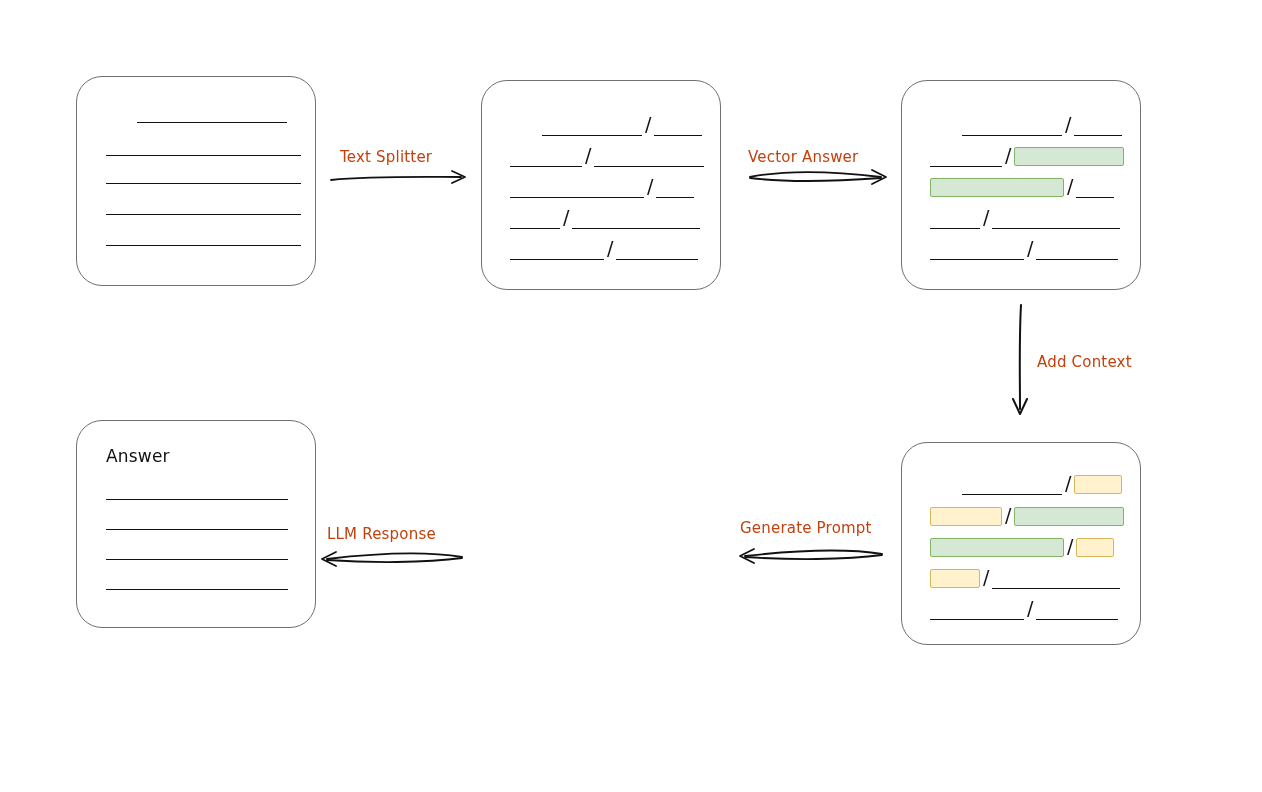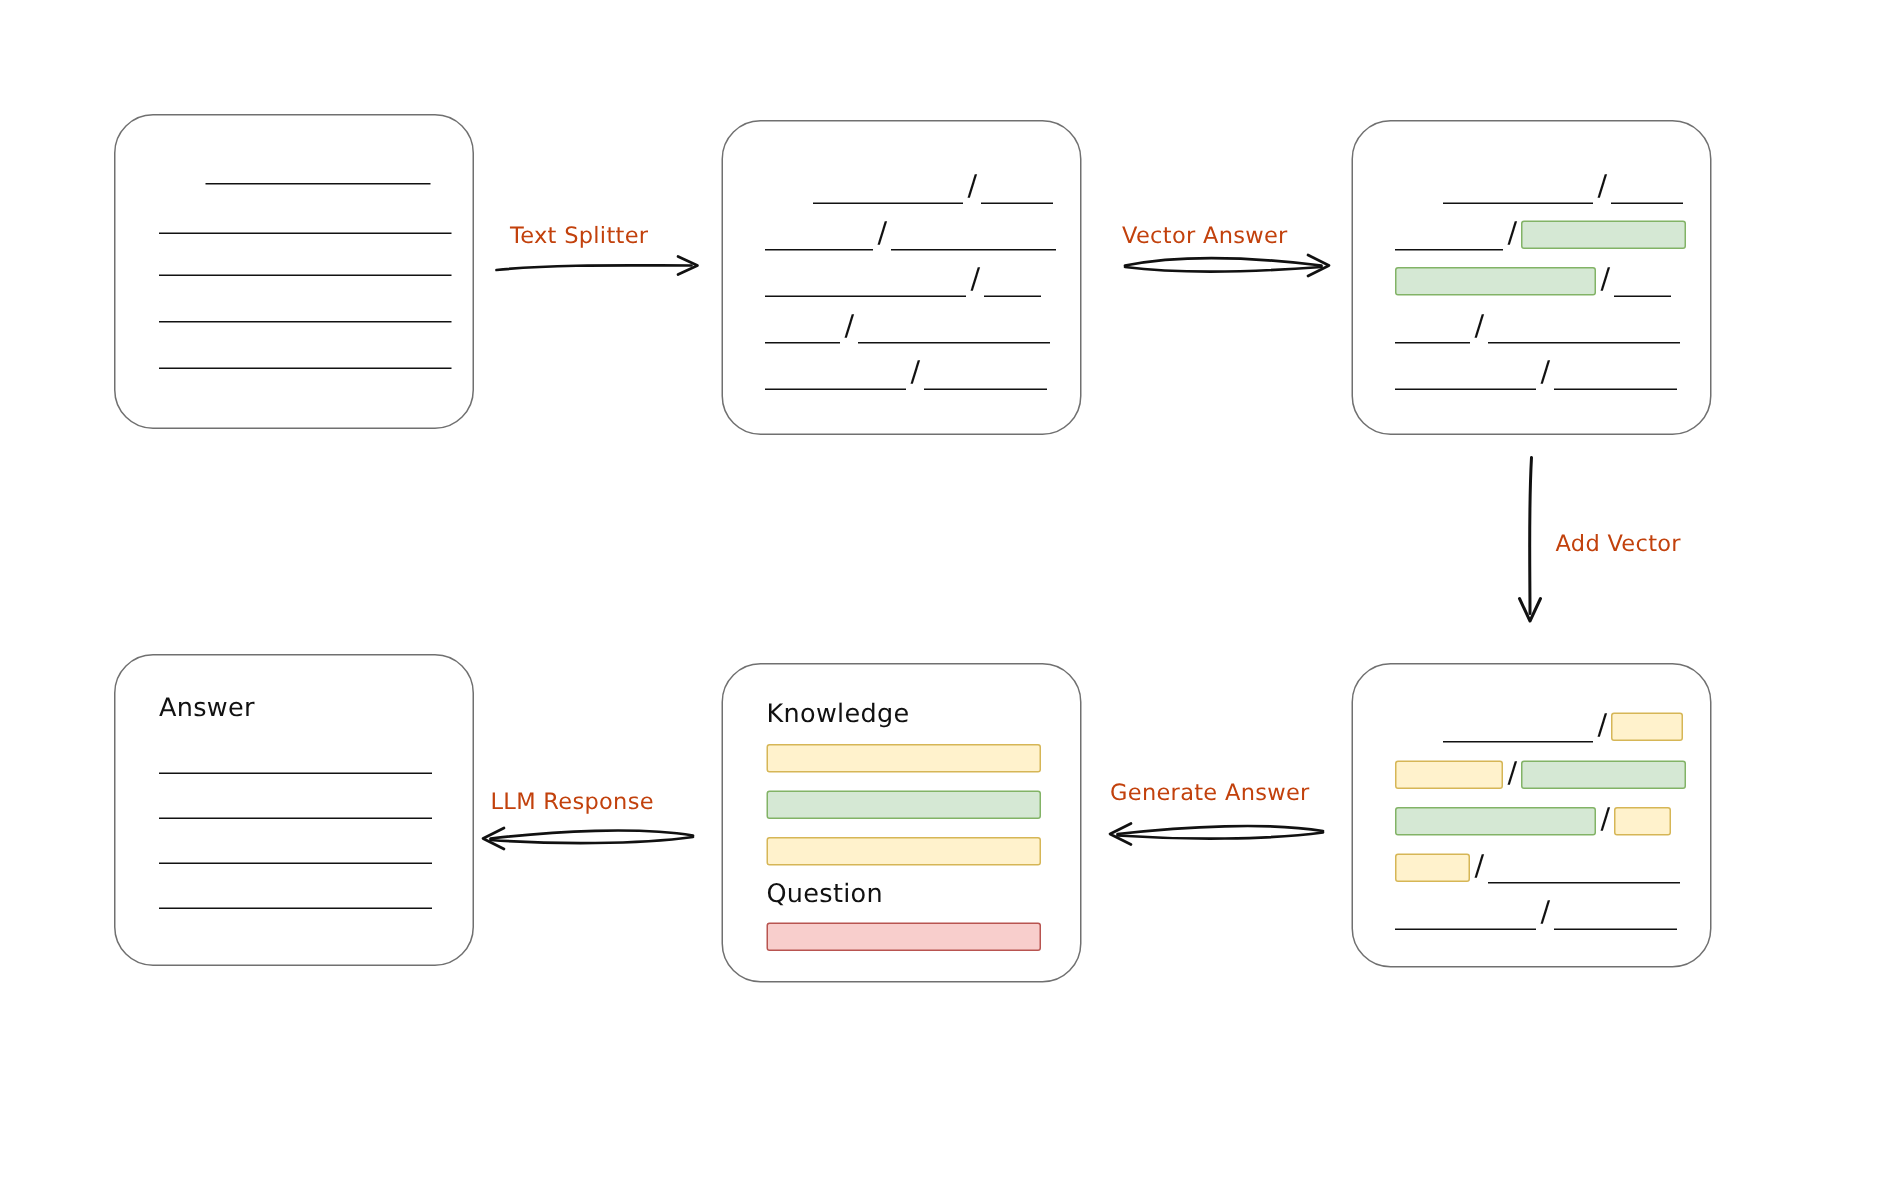--- a/index.html
+++ b/index.html
@@ -166,22 +166,22 @@
 
     <g>
       <path d="M462,557 C425,551 370,554 327,559" fill="none" stroke="#111111" stroke-width="1.8" stroke-linecap="round"></path>
       <path d="M462,558 C425,563 370,563 327,560" fill="none" stroke="#111111" stroke-width="1.8" stroke-linecap="round"></path>
       <path d="M336,552 L322,559 L336,566" fill="none" stroke="#111111" stroke-width="1.8" stroke-linejoin="round" stroke-linecap="round"></path>
     </g>
   </svg>
 
   <div class="edge-label" style="left:340px; top:148px;">Text Splitter</div>
   <div class="edge-label" style="left:748px; top:148px;">Vector Answer</div>
-  <div class="edge-label" style="left:1037px; top:353px;">Add Vector</div>
-  <div class="edge-label" style="left:740px; top:519px;">Generate Answer</div>
+  <div class="edge-label" style="left:1037px; top:353px;">Add Context</div>
+  <div class="edge-label" style="left:740px; top:519px;">Generate Prompt</div>
   <div class="edge-label" style="left:327px; top:525px;text-align:right;">LLM Response</div>
 
   <div class="doc-box" style="left:76px; top:76px; width:240px; height:210px;">
     <div class="plain-line" style="left:60px; top:45px; width:150px;"></div>
     <div class="plain-line" style="left:29px; top:78px; width:195px;"></div>
     <div class="plain-line" style="left:29px; top:106px; width:195px;"></div>
     <div class="plain-line" style="left:29px; top:137px; width:195px;"></div>
     <div class="plain-line" style="left:29px; top:168px; width:195px;"></div>
   </div>
 
@@ -268,30 +268,22 @@
         <span class="seg plain" style="width:128px;"></span>
       </div>
       <div class="row" style="top:155px; padding-left:28px;">
         <span class="seg plain" style="width:94px;"></span>
         <span class="slash">/</span>
         <span class="seg plain" style="width:82px;"></span>
       </div>
     </div>
   </div>
 
-  <div class="doc-box" style="left:481px; top:442px; width:240px; height:213px;">
-    <div class="box-heading" style="left:29px; top:23px;">Knowledge</div>
-    <div class="kq-bar" style="left:29px; top:53px; width:183px; background:#fff2cc; border-color:#d6b656;"></div>
-    <div class="kq-bar" style="left:29px; top:84px; width:183px; background:#d5e8d4; border-color:#82b366;"></div>
-    <div class="kq-bar" style="left:29px; top:115px; width:183px; background:#fff2cc; border-color:#d6b656;"></div>
-    <div class="box-heading" style="left:29px; top:143px;">Question</div>
-    <div class="kq-bar" style="left:29px; top:172px; width:183px; background:#f8cecc; border-color:#b85450;"></div>
-  </div>
-
-  <div class="doc-box" style="left:76px; top:436px; width:240px; height:208px;">
+
+  <div class="doc-box" style="left:76px; top:420px; width:240px; height:208px;">
     <div class="box-heading" style="left:29px; top:25px;">Answer</div>
     <div class="plain-line" style="left:29px; top:78px; width:182px;"></div>
     <div class="plain-line" style="left:29px; top:108px; width:182px;"></div>
     <div class="plain-line" style="left:29px; top:138px; width:182px;"></div>
     <div class="plain-line" style="left:29px; top:168px; width:182px;"></div>
   </div>
 
 
 </div>
 

